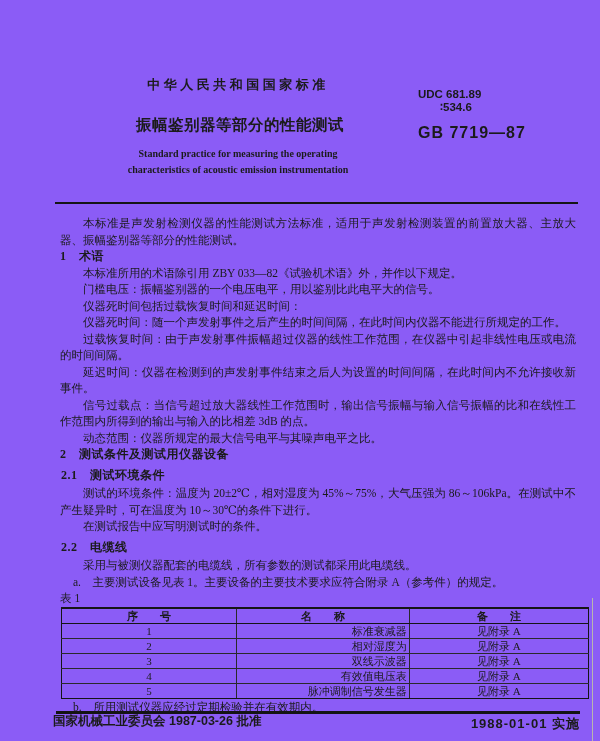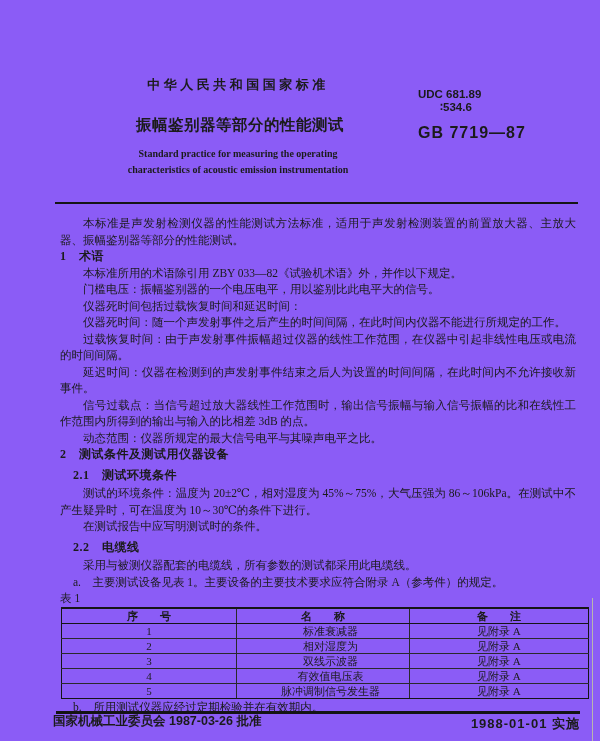--- a/index.html
+++ b/index.html
@@ -48,42 +48,42 @@
   .body-col {
     position: absolute; left: 60px; top: 215px; width: 516px;
     font-size: 11.5px; line-height: 16.5px; text-align: justify;
   }
   .body-col p { margin: 0; }
   .p-indent { text-indent: 23px; }
   .sec-h {
     font-weight: bold; font-size: 12px; letter-spacing: 0.5px;
     margin: 6px 0 3px 1px; text-indent: 0;
   }
-  .sec-h.sub { margin: 4px 0 2px 13px; }
+  .sec-h.sub { margin: 4px 0 2px 1px; }
   .item-ab { padding-left: 13px; }
   
   .table-caption { text-align: left; margin: 3px 40px 2px 0; font-size: 11.5px; }
   table.t1 {
     width: 528px; margin-left: 1px;
     border-collapse: collapse;
     font-size: 11px; line-height: 12px;
     text-align: center;
   }
   table.t1 th, table.t1 td {
     border: 1px solid #2a2a2a;
     padding: 1px 2px;
     font-weight: normal;
   }
   table.t1 thead th {
     border-top: 2px solid #151515;
     border-bottom: 1.5px solid #151515;
     font-weight: bold; height: 16px;
   }
   table.t1 td { height: 13.5px; }
-  table.t1 td.name-cell { text-align: center; padding-left: 17px; }
+  table.t1 td.name-cell { text-align: right; padding-left: 17px; }
   table.t1 tr > *:first-child { border-left: 1.5px solid #151515; }
   table.t1 tr > *:last-child  { border-right: 1.5px solid #151515; }
   table.t1 tbody tr:last-child td { border-bottom: 1.5px solid #151515; }
   .after-table { margin-top: 3px; }
   
   .rule-bottom {
     position: absolute; left: 56px; top: 711px; width: 524px; height: 2.5px;
     background: #141414;
   }
   .footer-left {

